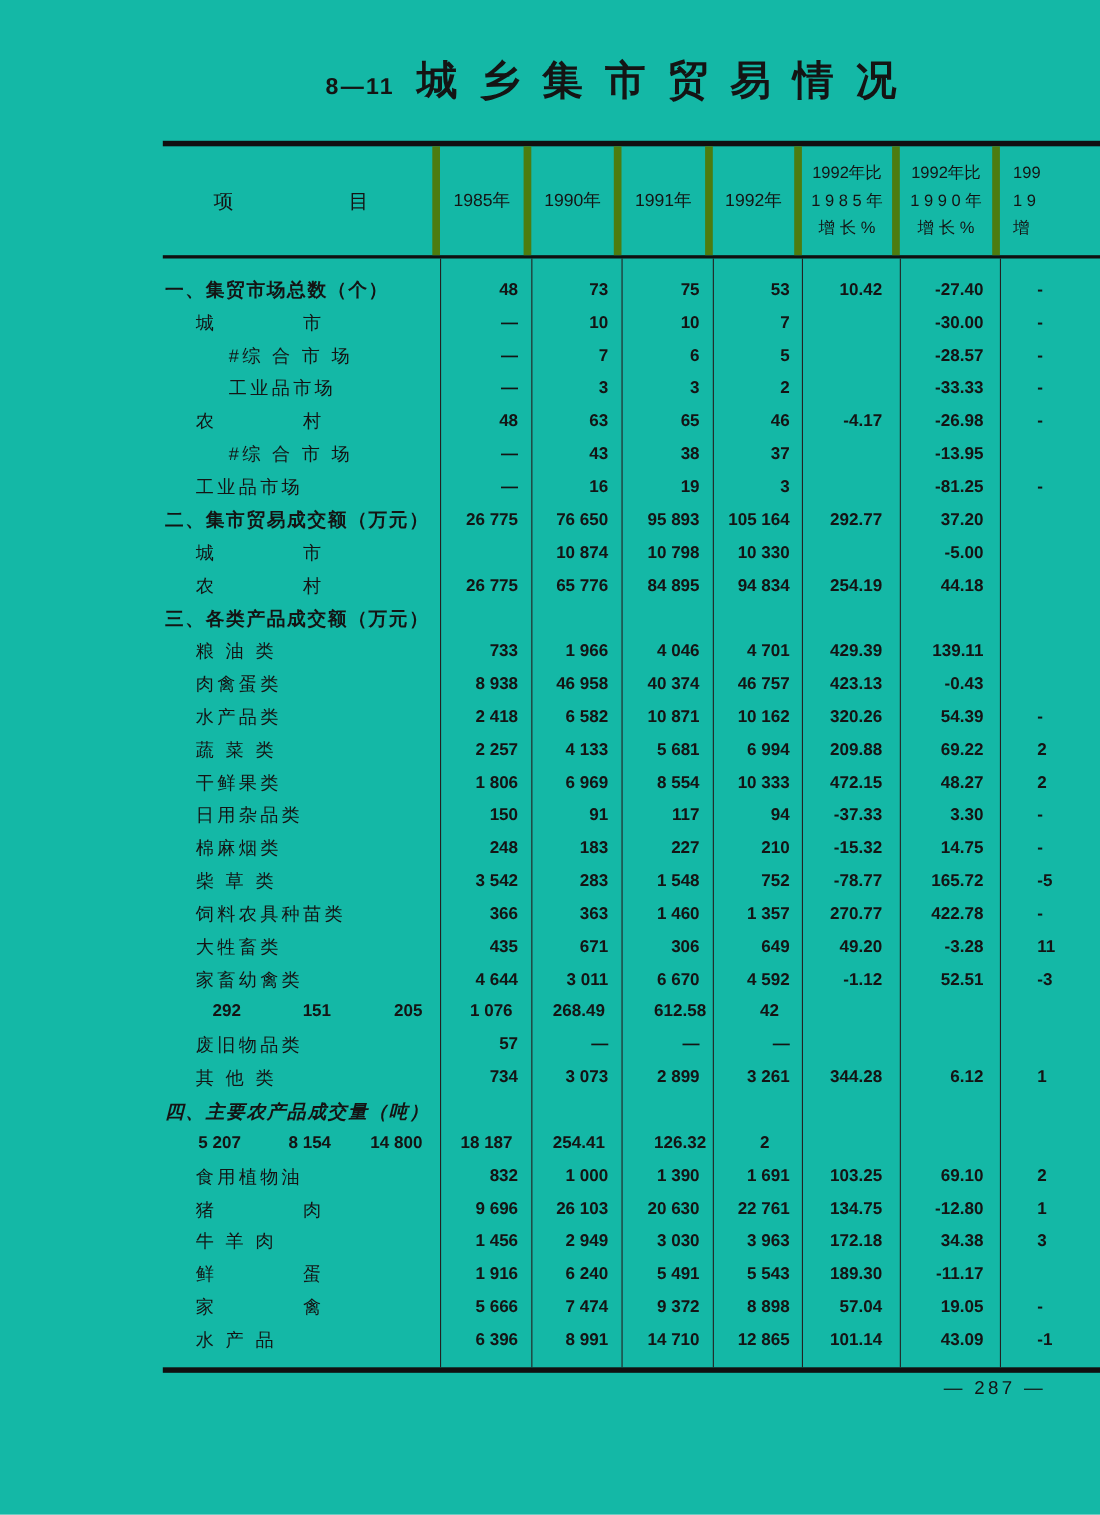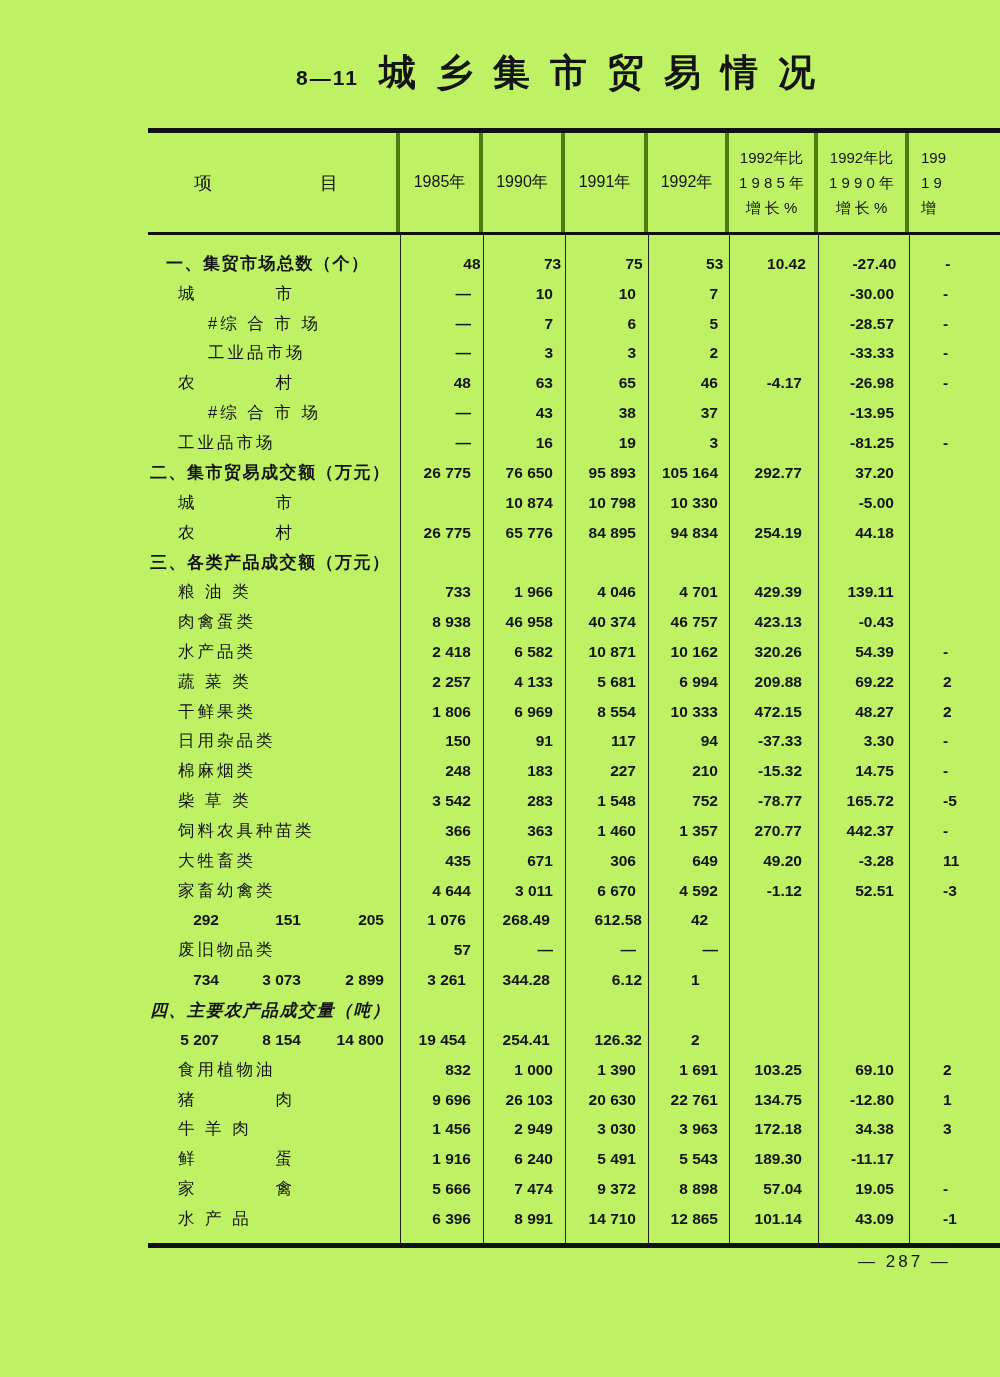--- a/index.html
+++ b/index.html
@@ -1,25 +1,25 @@
 <!DOCTYPE html>
 <html><head>
 <meta charset="utf-8">
 <style>
   html,body{margin:0;padding:0;background:#e8e8e8;}
-  .page{position:relative;width:1000px;height:1377px;background:#bef264;overflow:hidden;
+  .page{position:relative;width:1000px;height:1377px;background:#14b8a6;overflow:hidden;
         font-family:"Liberation Sans","DejaVu Sans",sans-serif;color:#141414;}
   
   .title{position:absolute;left:296px;top:48px;display:flex;align-items:baseline;gap:20px;white-space:nowrap;}
   .title-no{font-size:21px;font-weight:bold;letter-spacing:2px;}
   .title-text{font-size:37px;font-weight:bold;letter-spacing:20px;}
   
   .table{position:absolute;left:148px;top:128px;width:912px;}
   .thead{display:flex;height:99px;border-top:5px solid #101010;border-bottom:3px solid #101010;box-sizing:content-box;}
-  .th{box-sizing:border-box;border-right:4px solid #4d7c0f;display:flex;align-items:center;justify-content:center;
+  .th{box-sizing:border-box;border-right:7px solid #4d7c0f;display:flex;align-items:center;justify-content:center;
       font-size:16px;}
   .th:last-child{border-right:none;}
   .th.stub{width:252px;justify-content:space-between;padding:0 58px 0 46px;font-size:18px;}
   .th.c0{width:83px}.th.c1{width:82px}.th.c2{width:83px}.th.c3{width:81px}
   .th.growth{flex-direction:column;justify-content:center;font-size:15px;line-height:25px;white-space:nowrap;}
   .th.c4{width:89px}.th.c5{width:91px}
   .th.c6{width:151px;align-items:flex-start;padding-left:12px;}
   .tbody{position:relative;padding:14px 0 9px;border-bottom:5px solid #101010;}
   .vline{position:absolute;top:0;bottom:0;width:1px;background:#222;}
   .tr{display:flex;height:29.85px;align-items:center;}
@@ -72,21 +72,21 @@
     </div>
     <div class="tbody">
         <div class="vline" style="left: 252px;"></div>
         <div class="vline" style="left: 335px;"></div>
         <div class="vline" style="left: 417px;"></div>
         <div class="vline" style="left: 500px;"></div>
         <div class="vline" style="left: 581px;"></div>
         <div class="vline" style="left: 670px;"></div>
         <div class="vline" style="left: 761px;"></div>
         <div class="tr lv0">
-          <div class="td label" style="font-weight: bold; margin-left: 16px;">一、集贸市场总数（个）</div>
+          <div class="td label" style="font-weight: bold;">一、集贸市场总数（个）</div>
           <div class="td num c0">48</div>
           <div class="td num c1">73</div>
           <div class="td num c2">75</div>
           <div class="td num c3">53</div>
           <div class="td num c4">10.42</div>
           <div class="td num c5">-27.40</div>
           <div class="td num c6">-</div>
         </div>
         <div class="tr lv1">
           <div class="td label">城　　　　市</div>
@@ -268,21 +268,21 @@
           <div class="td num c5">165.72</div>
           <div class="td num c6">-5</div>
         </div>
         <div class="tr lv1">
           <div class="td label">饲料农具种苗类</div>
           <div class="td num c0">366</div>
           <div class="td num c1">363</div>
           <div class="td num c2">1 460</div>
           <div class="td num c3">1 357</div>
           <div class="td num c4">270.77</div>
-          <div class="td num c5">442.37</div>
+          <div class="td num c5">422.78</div>
           <div class="td num c6">-</div>
         </div>
         <div class="tr lv1">
           <div class="td label">大牲畜类</div>
           <div class="td num c0">435</div>
           <div class="td num c1">671</div>
           <div class="td num c2">306</div>
           <div class="td num c3">649</div>
           <div class="td num c4">49.20</div>
           <div class="td num c5">-3.28</div>
@@ -311,20 +311,21 @@
           <div class="td label">废旧物品类</div>
           <div class="td num c0">57</div>
           <div class="td num c1">—</div>
           <div class="td num c2">—</div>
           <div class="td num c3">—</div>
           <div class="td num c4"></div>
           <div class="td num c5"></div>
           <div class="td num c6"></div>
         </div>
         <div class="tr lv1">
+          <div class="td label">其 他 类</div>
           <div class="td num c0">734</div>
           <div class="td num c1">3 073</div>
           <div class="td num c2">2 899</div>
           <div class="td num c3">3 261</div>
           <div class="td num c4">344.28</div>
           <div class="td num c5">6.12</div>
           <div class="td num c6">1</div>
         </div>
         <div class="tr lv0">
           <div class="td label" style="font-weight: bold; font-style: italic;">四、主要农产品成交量（吨）</div>
@@ -333,21 +334,21 @@
           <div class="td num c2"></div>
           <div class="td num c3"></div>
           <div class="td num c4"></div>
           <div class="td num c5"></div>
           <div class="td num c6"></div>
         </div>
         <div class="tr lv1">
           <div class="td num c0">5 207</div>
           <div class="td num c1">8 154</div>
           <div class="td num c2">14 800</div>
-          <div class="td num c3">19 454</div>
+          <div class="td num c3">18 187</div>
           <div class="td num c4">254.41</div>
           <div class="td num c5">126.32</div>
           <div class="td num c6">2</div>
         </div>
         <div class="tr lv1">
           <div class="td label">食用植物油</div>
           <div class="td num c0">832</div>
           <div class="td num c1">1 000</div>
           <div class="td num c2">1 390</div>
           <div class="td num c3">1 691</div>

